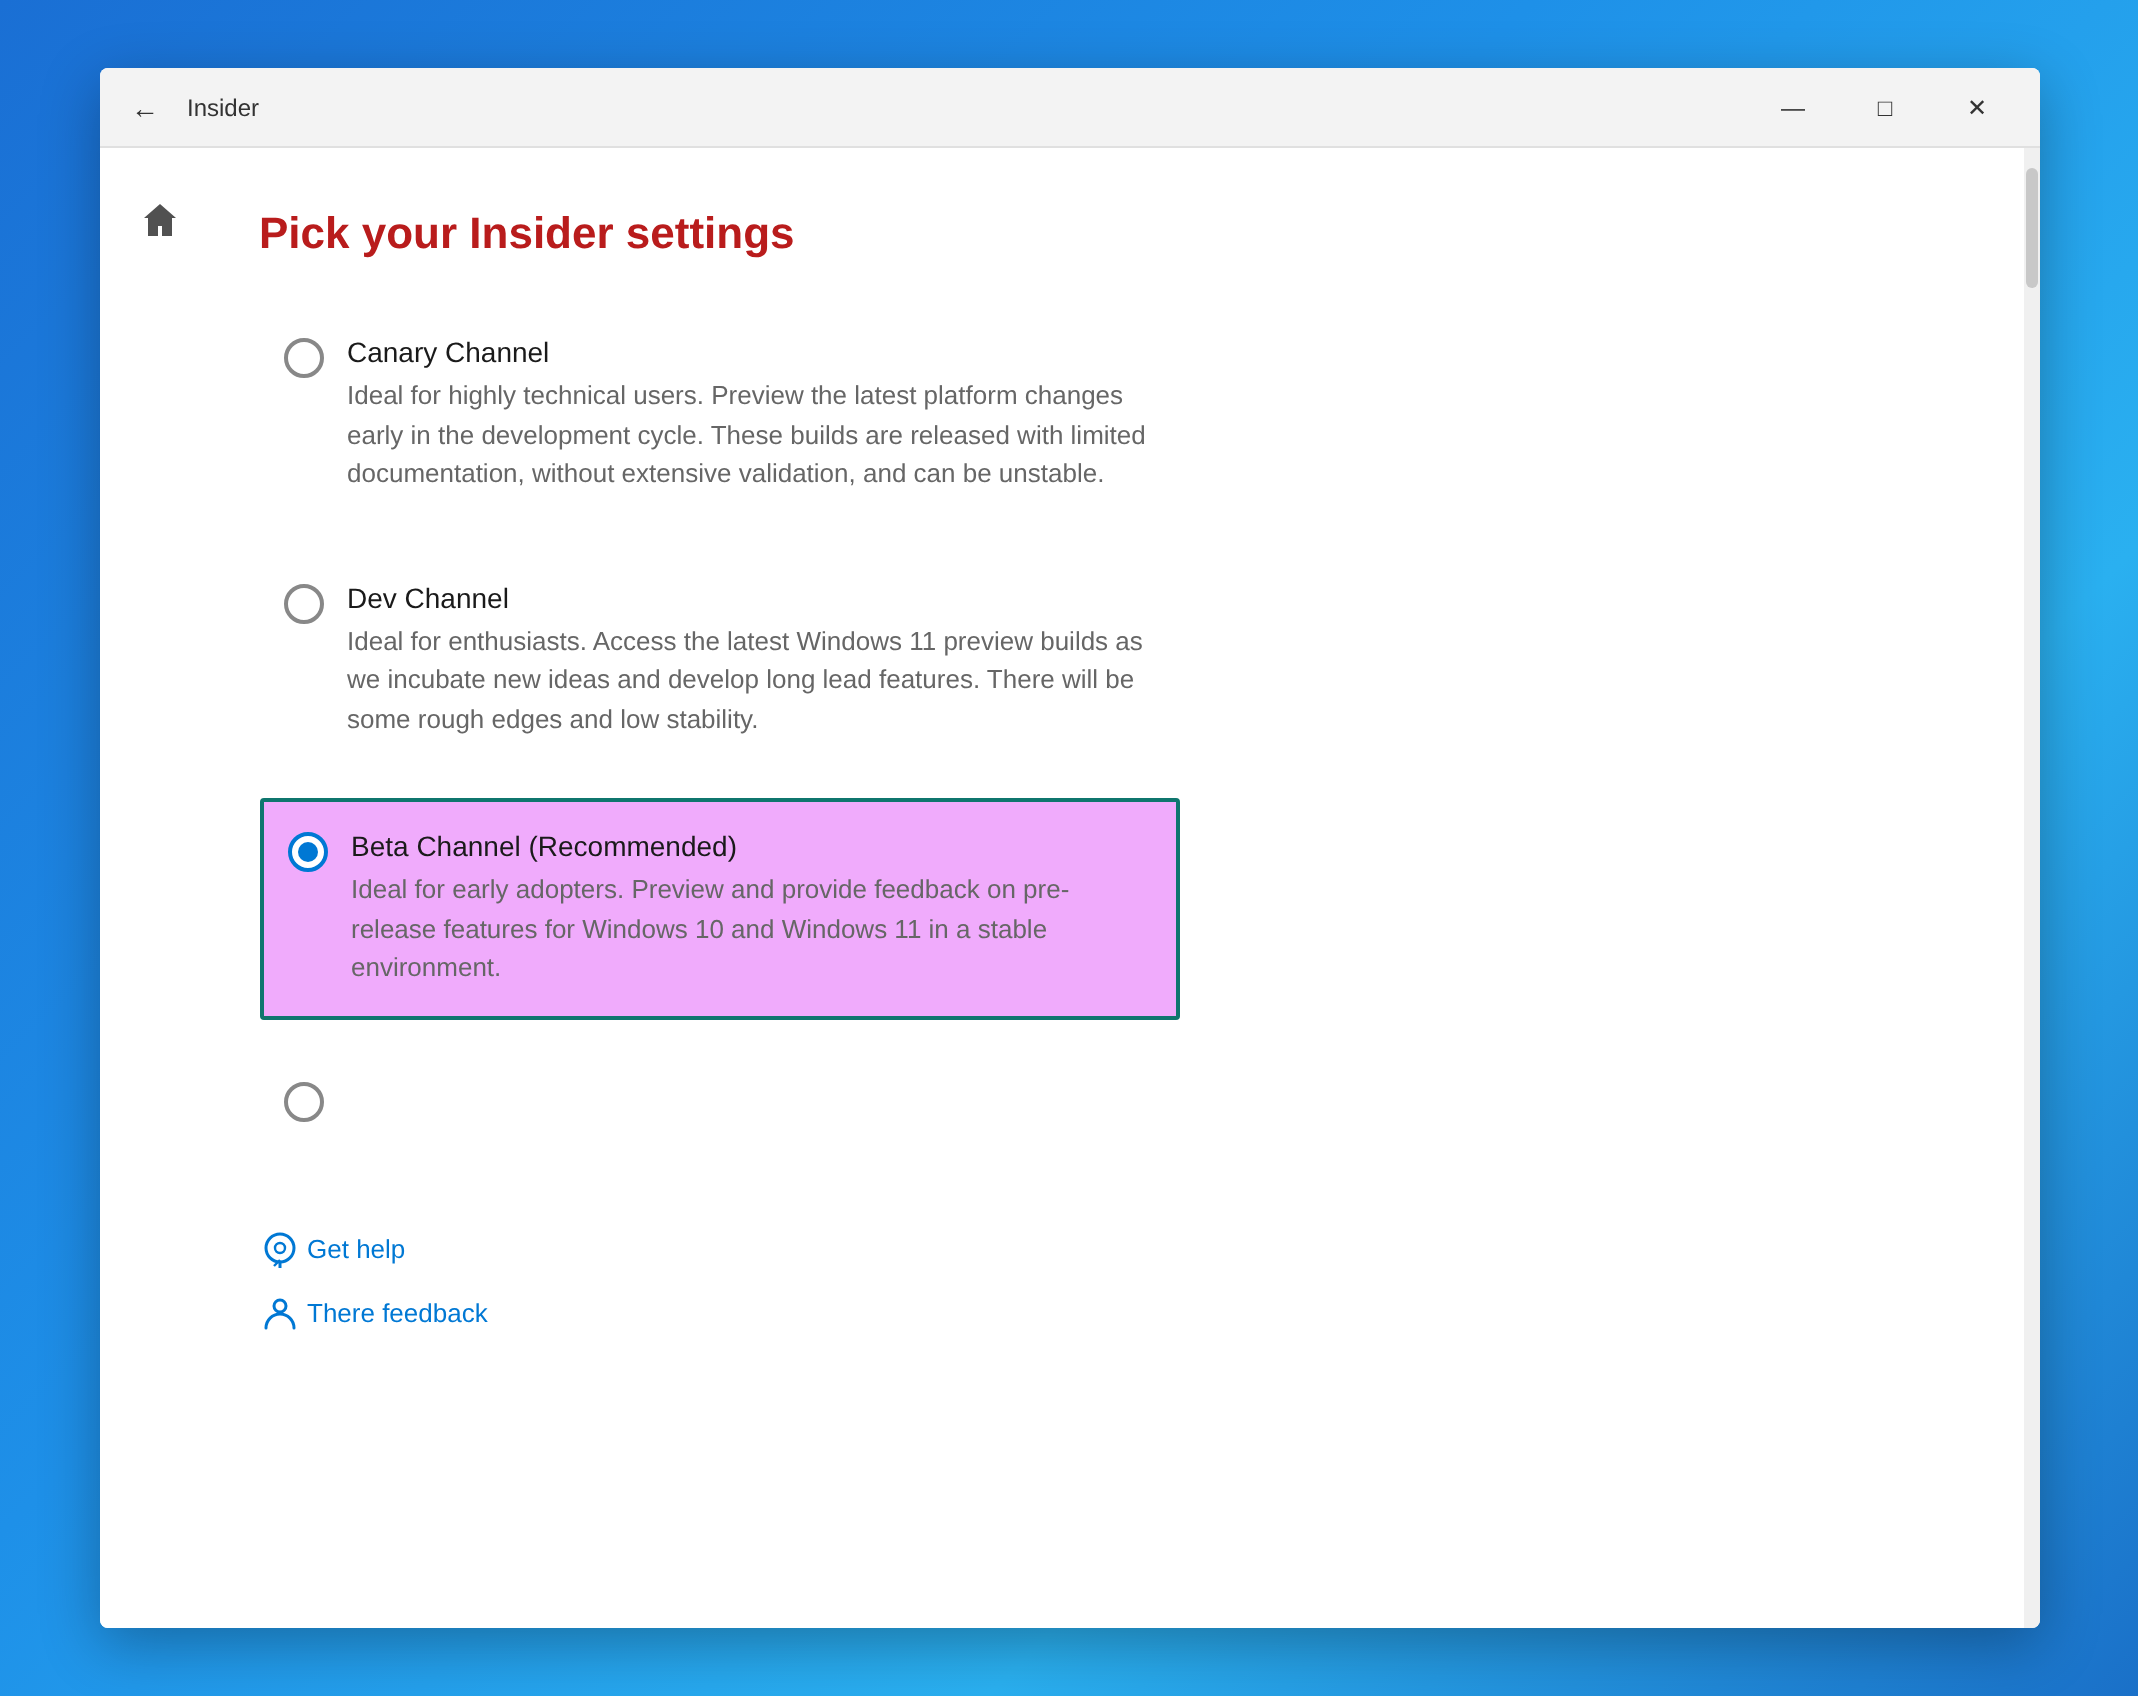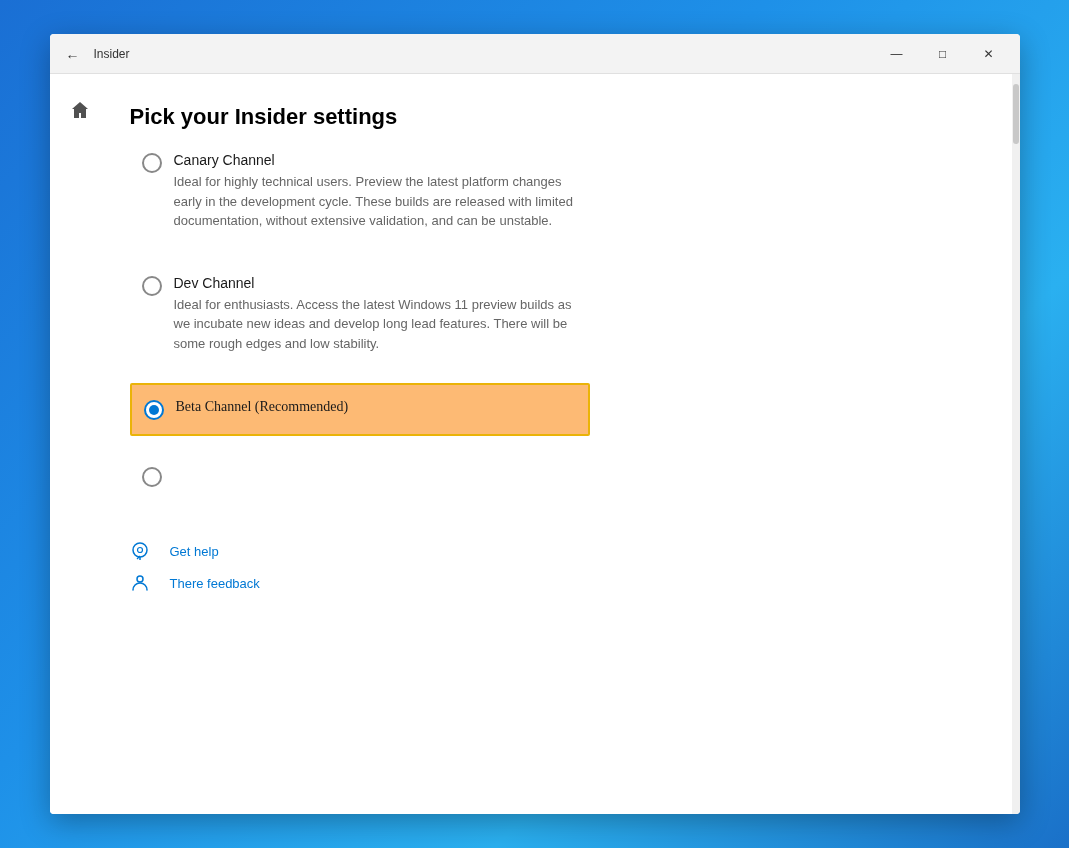--- a/index.html
+++ b/index.html
@@ -128,45 +128,44 @@
       background: #c8c8c8;
       border-radius: 3px;
       position: absolute;
       top: 10px;
       left: 1px;
     }
 
     .page-title {
       font-size: 22px;
       font-weight: 600;
-      color: #000000;
-      margin-bottom: 8px;
+      color: #b91c1c;
+      margin-bottom: 24px;
     }
 
     
     .option-group {
       display: flex;
       flex-direction: column;
       gap: 16px;
       max-width: 460px;
     }
 
     .option-item {
       display: flex;
       align-items: flex-start;
       padding: 14px 12px;
       cursor: pointer;
       border-radius: 2px;
     }
 
     .option-item.selected {
-      border: 2px solid #eab308;
+      border: 2px solid #0f766e;
       border-radius: 2px;
-      background: #fdba74;
-      font-family: Liberation Serif, serif;
+      background: #f0abfc;
     }
 
     .radio-outer {
       width: 20px;
       height: 20px;
       border: 2px solid #888;
       border-radius: 50%;
       flex-shrink: 0;
       margin-top: 1px;
       margin-right: 12px;
@@ -209,21 +208,21 @@
     .footer-links {
       margin-top: 40px;
       display: flex;
       flex-direction: column;
       gap: 12px;
     }
 
     .footer-link {
       display: flex;
       align-items: center;
-      gap: 20px;
+      gap: 4px;
       cursor: pointer;
       color: #0078d4;
       font-size: 13px;
       text-decoration: none;
     }
 
     .footer-link-icon {
       width: 20px;
       height: 20px;
       display: flex;
@@ -281,20 +280,21 @@
             <span class="option-desc">Ideal for enthusiasts. Access the latest Windows 11 preview builds as we incubate new ideas and develop long lead features. There will be some rough edges and low stability.</span>
           </div>
         </div>
 
         <div class="option-item selected">
           <div class="radio-outer checked">
             <div class="radio-inner"></div>
           </div>
           <div class="option-text">
             <span class="option-title">Beta Channel (Recommended)</span>
+            <span class="option-desc">Ideal for early adopters. Preview and provide feedback on pre-release features for Windows 10 and Windows 11 in a stable environment.</span>
           </div>
         </div>
 
         <div class="option-item">
           <div class="radio-outer">
           </div>
           <div class="option-text">
           </div>
         </div>
 

